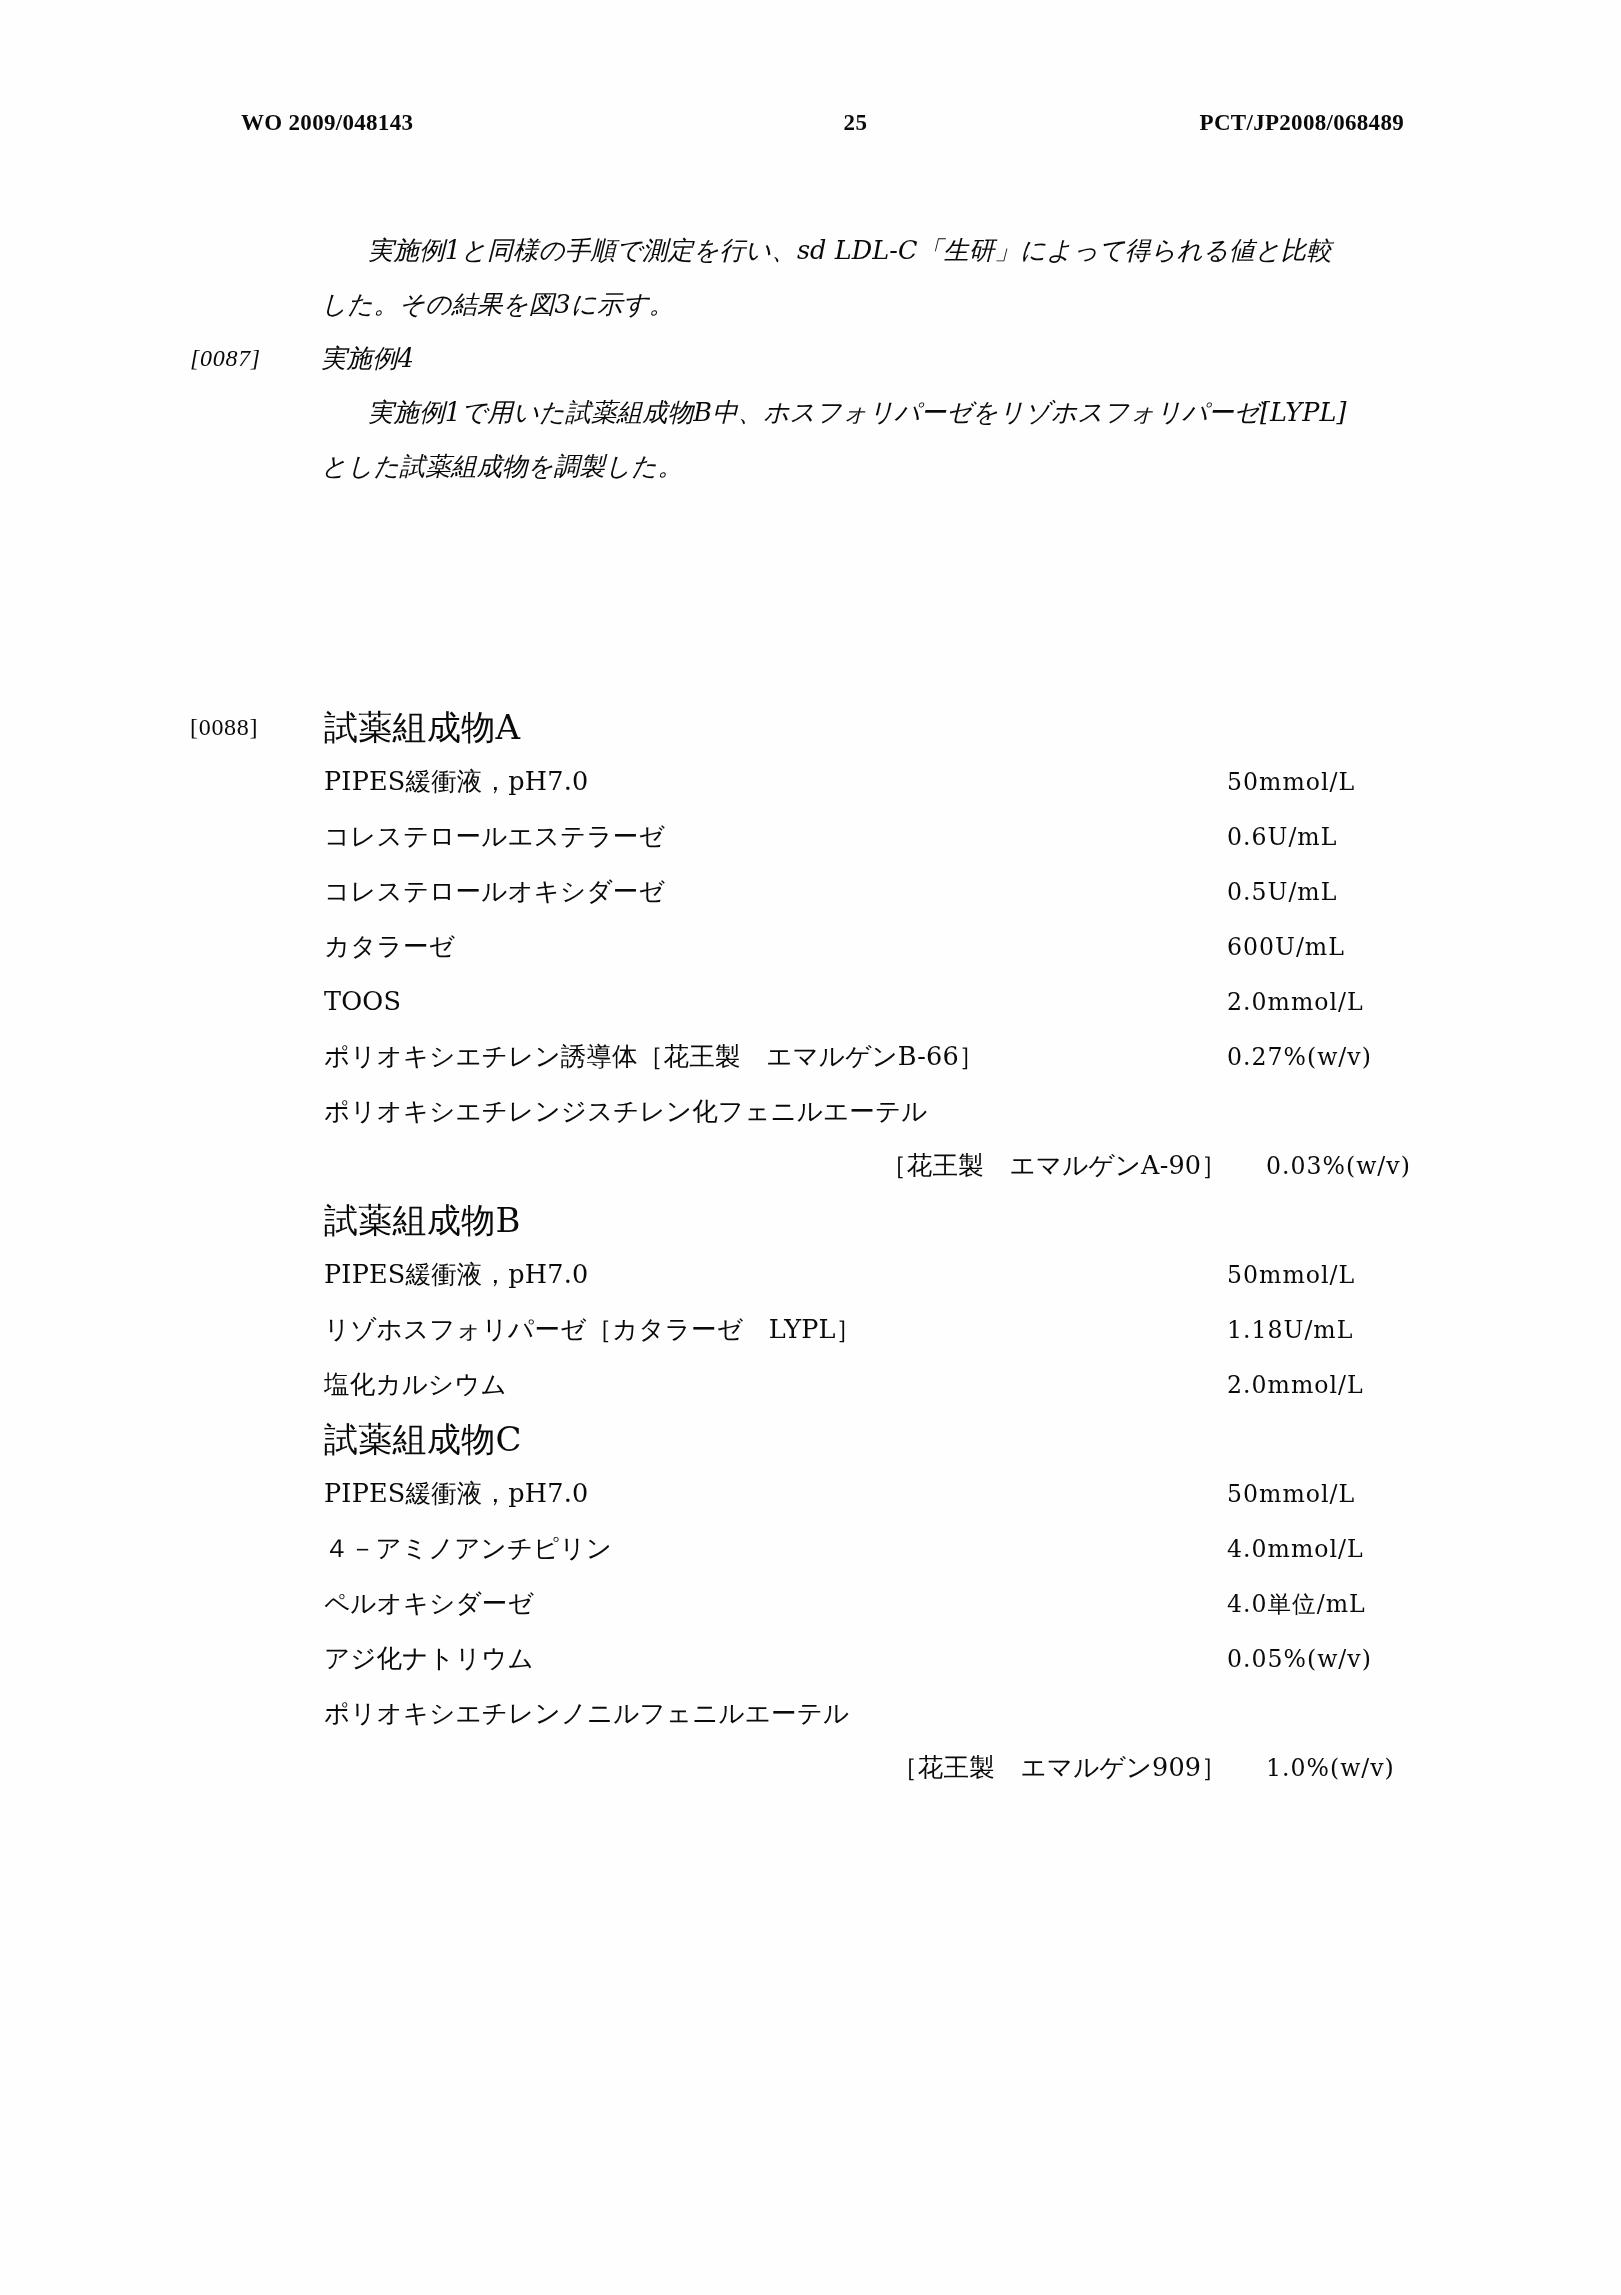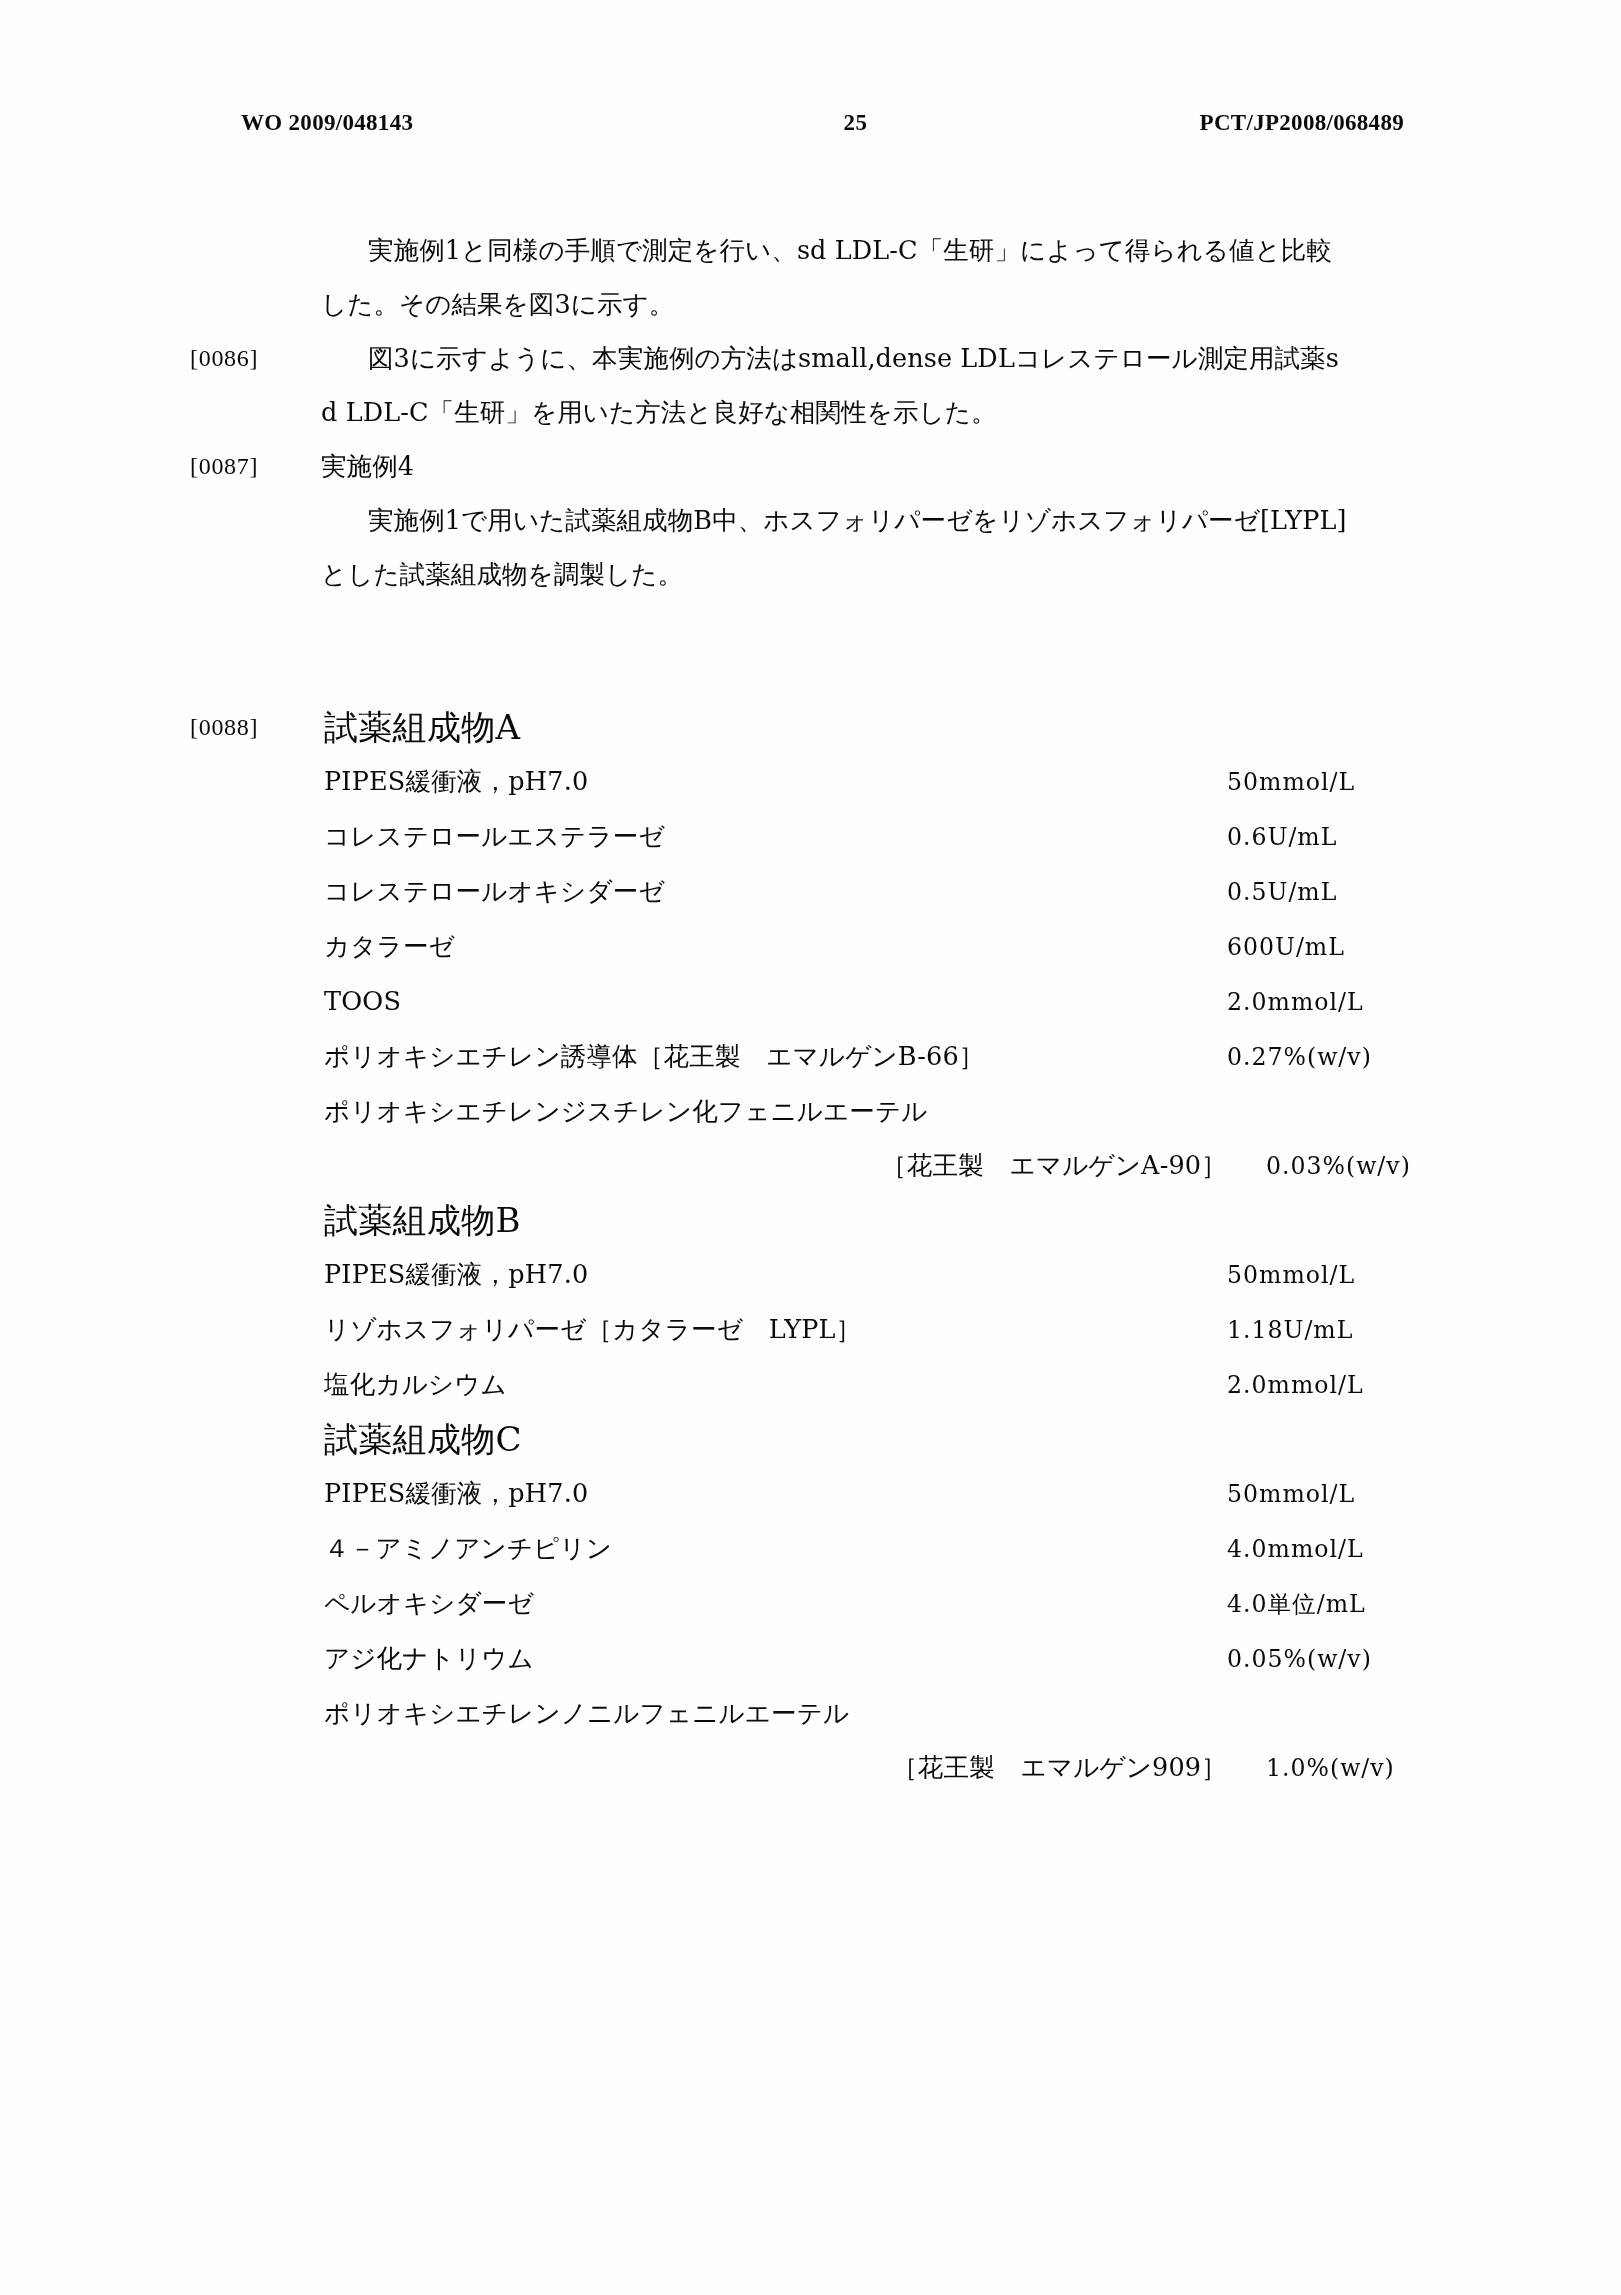--- a/index.html
+++ b/index.html
@@ -48,20 +48,21 @@
     width: 1257px;
   }
 
   
   .para {
     position: relative;
     display: block;
     font-size: 25.5px;
     line-height: 54px;
     letter-spacing: 0.1px;
+    font-style: italic;
   }
   .para-num {
     position: absolute;
     left: 0;
     top: 0;
     width: 124px;
     font-family: "Liberation Serif", "DejaVu Serif", serif;
     font-size: 24px;
     letter-spacing: 0.7px;
   }
@@ -131,25 +132,20 @@
     <span class="app-no">PCT/JP2008/068489</span>
   </div>
 
   <div class="body-block">
 
     <div class="para">
       <span class="para-text indent">実施例1と同様の手順で測定を行い、sd LDL-C「生研」によって得られる値と比較</span>
       <span class="para-cont">した。その結果を図3に示す。</span>
     </div>
 
-    <div class="para">
-      <span class="para-num">[0086]</span>
-      <span class="para-text indent">図3に示すように、本実施例の方法はsmall,dense LDLコレステロール測定用試薬s</span>
-      <span class="para-cont">d LDL-C「生研」を用いた方法と良好な相関性を示した。</span>
-    </div>
 
     <div class="para">
       <span class="para-num">[0087]</span>
       <span class="para-text">実施例4</span>
       <span class="para-cont" style="text-indent:47px;">実施例1で用いた試薬組成物B中、ホスフォリパーゼをリゾホスフォリパーゼ[LYPL]</span>
       <span class="para-cont">とした試薬組成物を調製した。</span>
     </div>
 
   </div>
 

